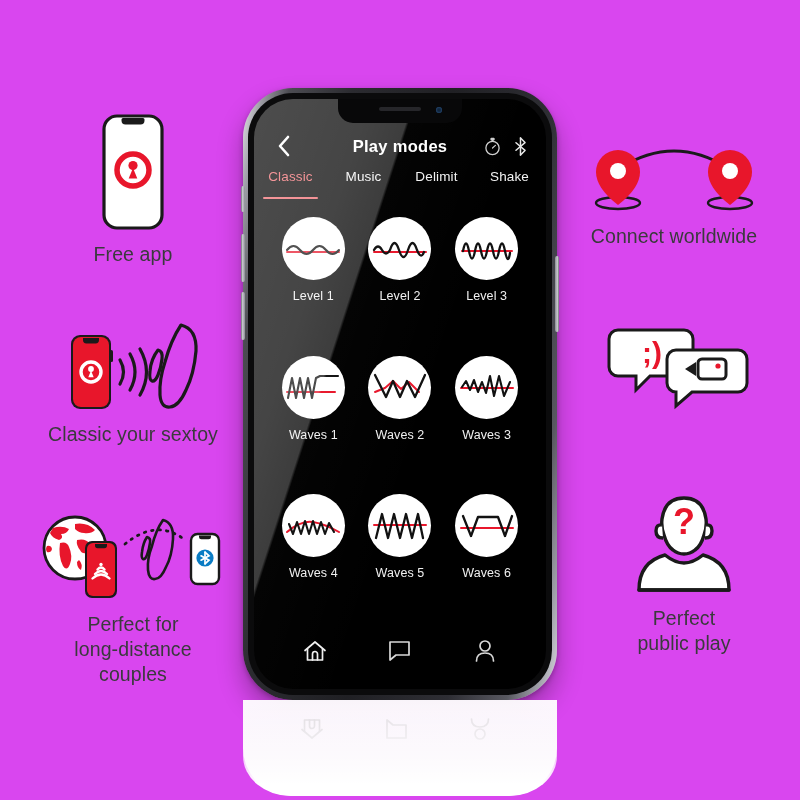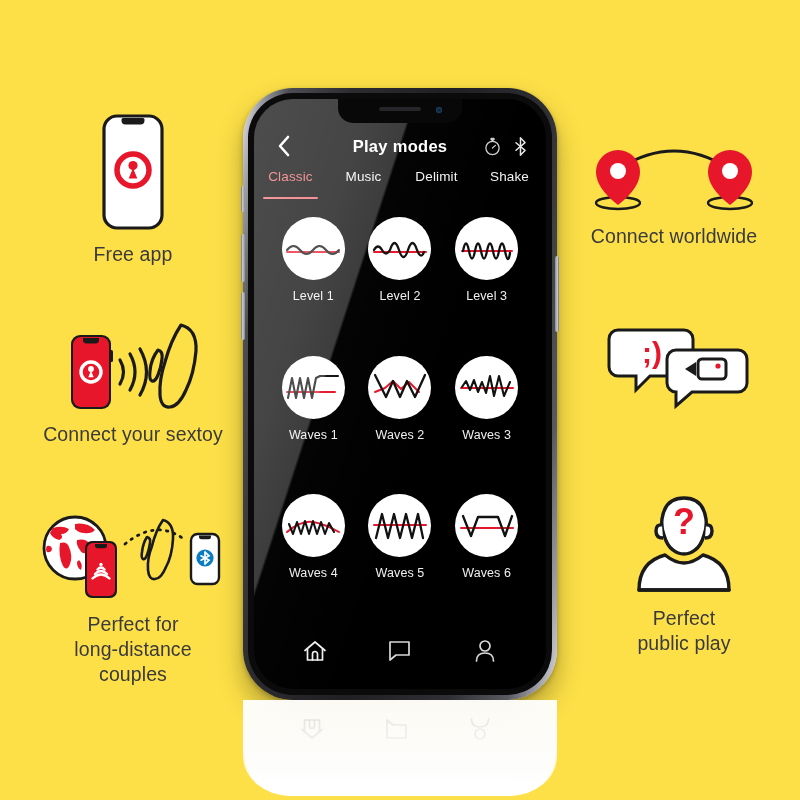--- a/index.html
+++ b/index.html
@@ -5,21 +5,21 @@
   * { box-sizing: border-box; margin: 0; padding: 0; }
   html, body {
     width: 800px; height: 800px;
     background: #ffffff;
     font-family: "Liberation Sans", sans-serif;
     overflow: hidden;
   }
   #stage {
     position: relative;
     width: 800px; height: 800px;
-    background: #fde047;
+    background: #d946ef;
   }
 
   
   .feature {
     position: absolute;
     display: flex;
     flex-direction: column;
     align-items: center;
     text-align: center;
   }
@@ -275,21 +275,21 @@
 
         <path d="M82 40 q7 12 0 24" fill="none" stroke="#1a1a1a" stroke-width="3.2" stroke-linecap="round"></path>
         <path d="M92 34 q10 18 0 36" fill="none" stroke="#1a1a1a" stroke-width="3.2" stroke-linecap="round"></path>
         <path d="M102 29 q13 23 0 46" fill="none" stroke="#1a1a1a" stroke-width="3.2" stroke-linecap="round"></path>
 
         <path d="M143 5 q16 4 15 26 q-2 23 -10 39 q-7 16 -16 17 q-9 1 -10 -12
                  q-1 -15 5 -33 q6 -22 16 -37 z" fill="none" stroke="#1a1a1a" stroke-width="3.2" stroke-linejoin="round"></path>
         <path d="M120 30 q5 1 4 9 q-1 9 -4 16 q-3 7 -6 6 q-3 -1 -2 -10 q1 -12 8 -21 z" fill="none" stroke="#1a1a1a" stroke-width="3.2" stroke-linejoin="round"></path>
       </svg>
     </div>
-    <div class="cap">Connect your sextoy</div>
+    <div class="cap">Classic your sextoy</div>
   </div>
 
   <div class="feature f-longdist">
     <div class="art">
       <svg width="200" height="90" viewBox="0 0 200 90">
 
         <circle cx="42" cy="36" r="31" fill="#ffffff" stroke="#1a1a1a" stroke-width="2.8"></circle>
         <g fill="#E8162B">
           <path d="M20 16 q9 -3 16 1 q-2 5 -8 5 q3 4 -2 6 q-7 -2 -9 -7 z"></path>
           <path d="M42 12 q12 -2 20 6 q-4 4 -11 3 q-5 0 -9 -4 z"></path>

